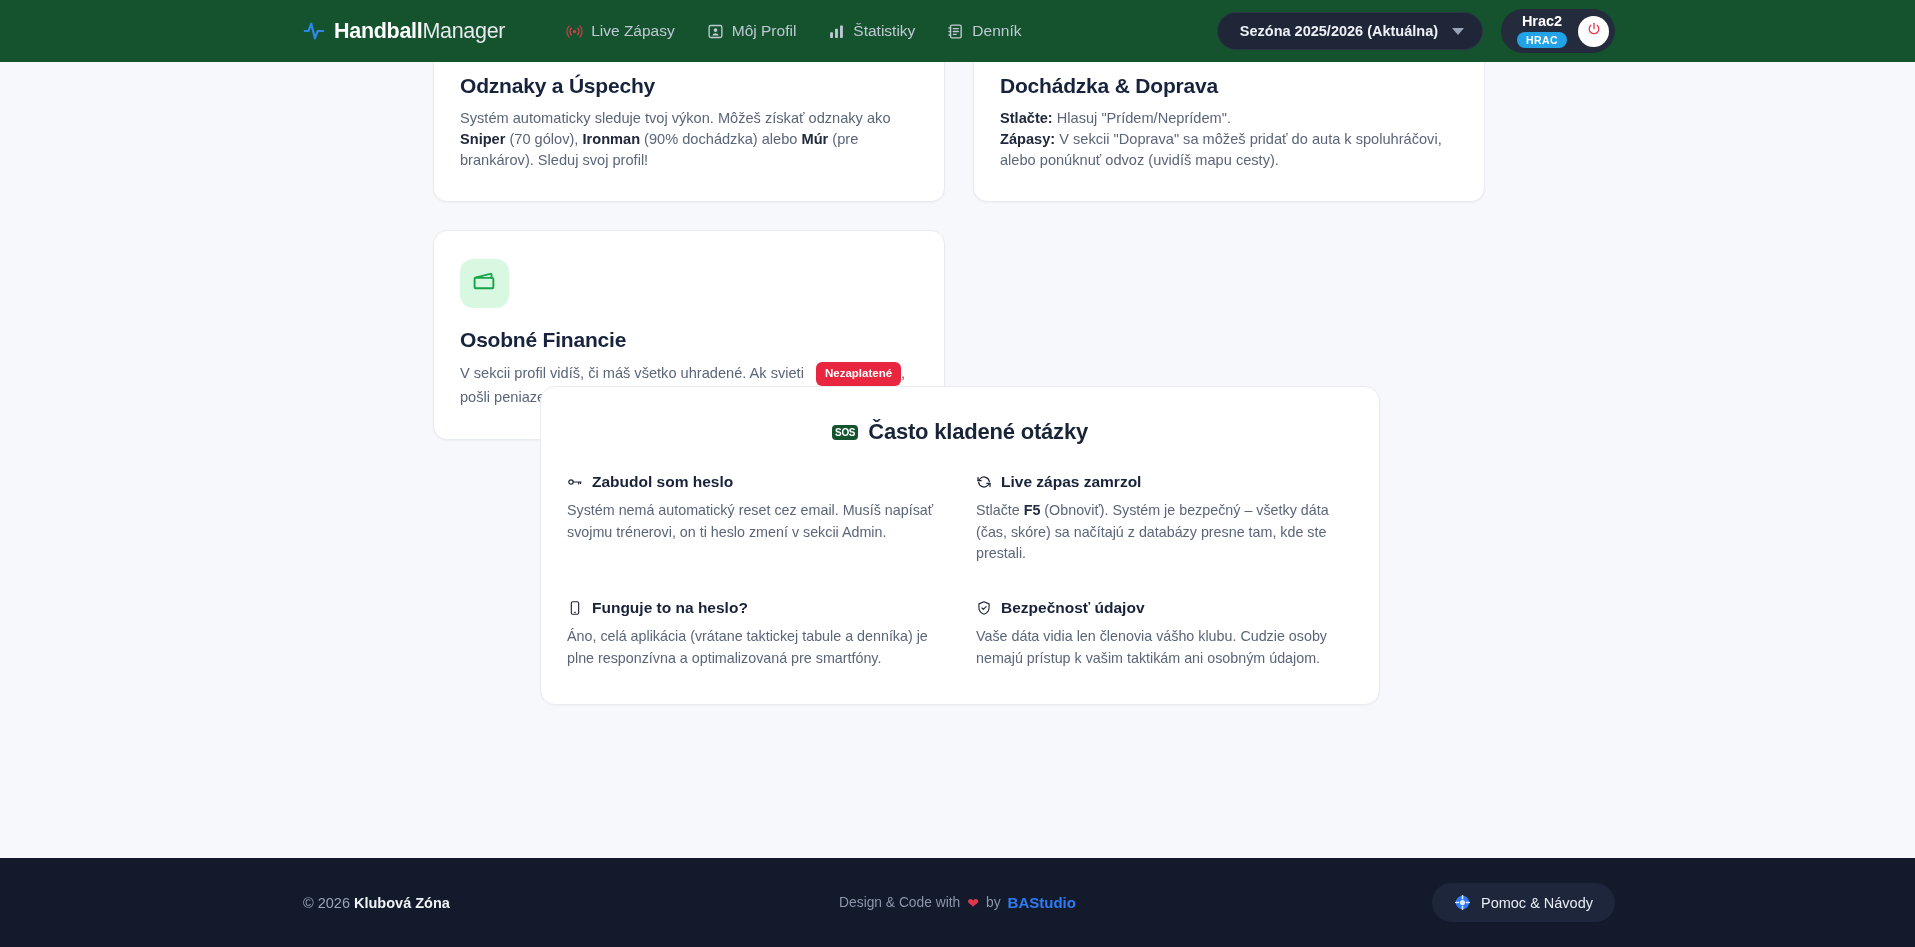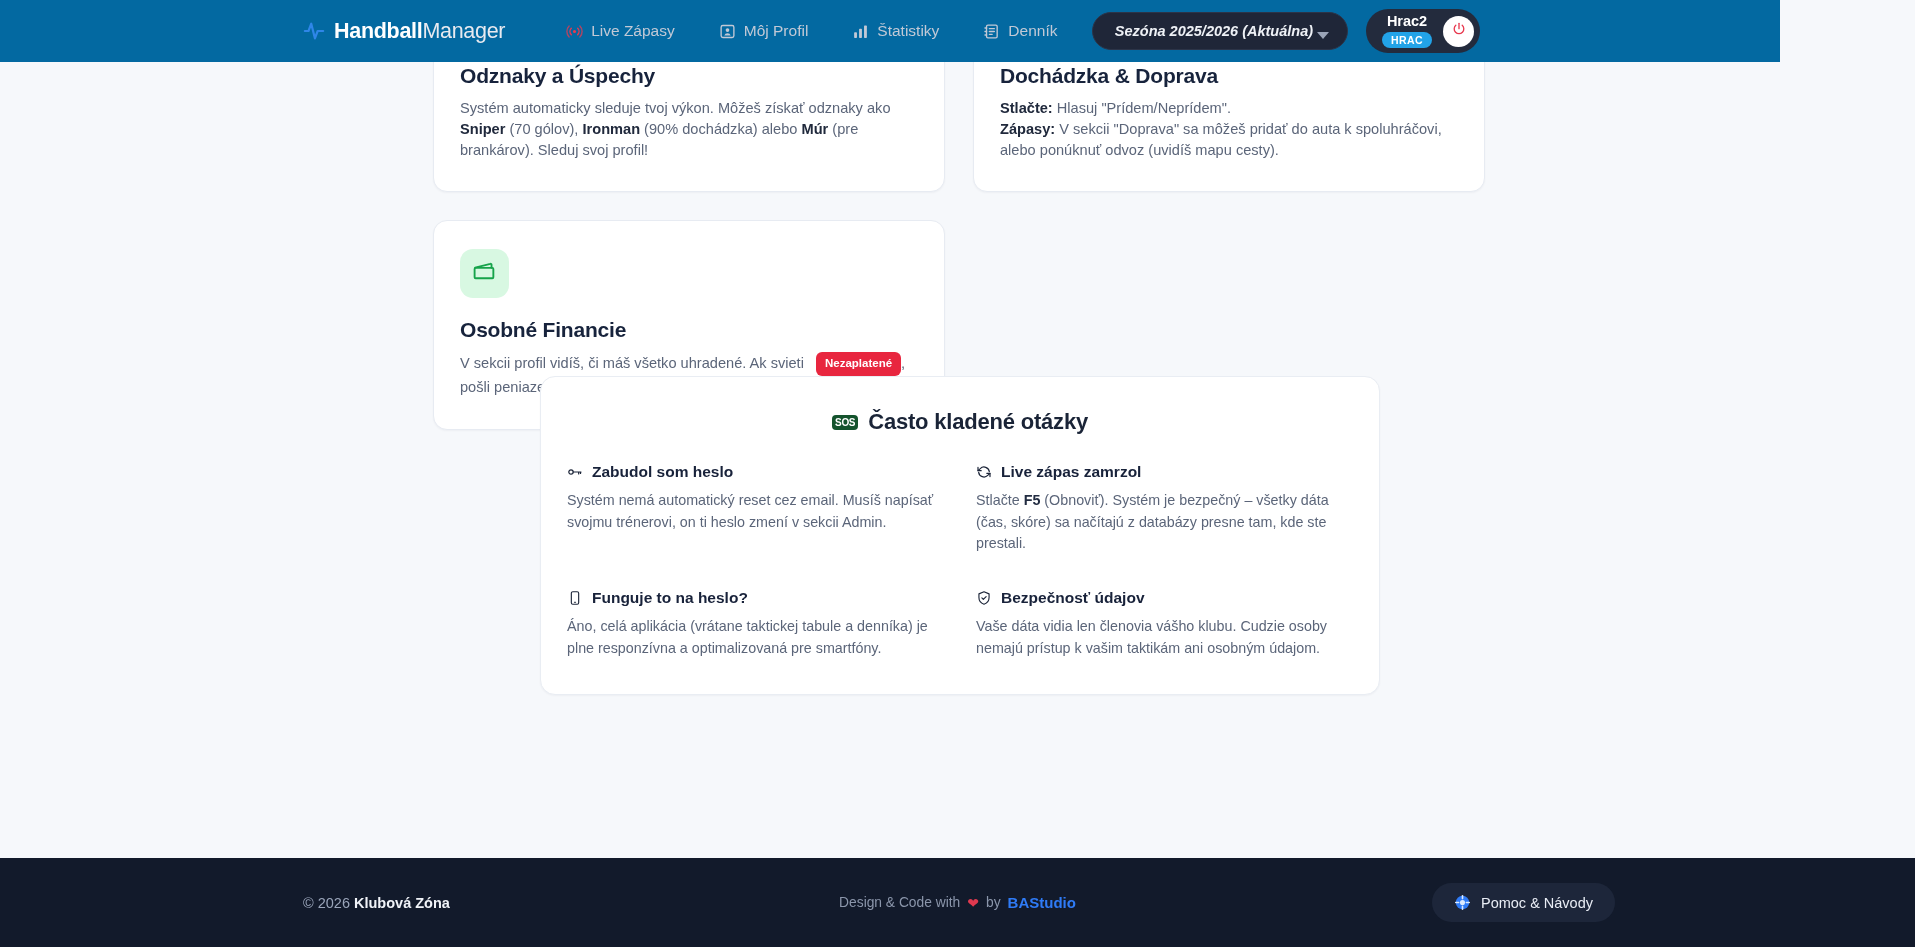--- a/index.html
+++ b/index.html
@@ -7,71 +7,70 @@
   html, body {
     width: 1915px; height: 947px;
     overflow: hidden;
     font-family: "Liberation Sans", "DejaVu Sans", sans-serif;
     background: #f6f8fb;
   }
   body { position: relative; }
 
   
   .topbar {
-    position: absolute; top: 0; left: 0; width: 1780px; height: 62px;
-    background: #0369a1;
+    position: absolute; top: 0; left: 0; width: 1915px; height: 62px;
+    background: #14532d;
     display: flex; align-items: center;
     z-index: 50;
   }
   .brand {
     display: flex; align-items: center; gap: 9px;
     margin-left: 303px;
   }
   .brand-pulse { width: 22px; height: 22px; display: block; }
   .brand-text { font-size: 21.5px; letter-spacing: -0.3px; color: #ffffff; white-space: nowrap;}
   .brand-text b { font-weight: 700; }
   .brand-text span { font-weight: 400; color: #e8eaf0; }
 
-  .nav { display: flex; align-items: center; gap: 12px; margin-left: 45px; }
+  .nav { display: flex; align-items: center; gap: 0px; margin-left: 45px; }
   .nav-item {
     display: flex; align-items: center; gap: 8px;
     padding: 8px 16px;
     color: #c2c9d6; font-size: 15.5px; font-weight: 500;
     cursor: pointer; border-radius: 8px; white-space: nowrap;
   }
   .nav-ico { width: 17px; height: 17px; display:inline-block; flex: 0 0 auto; }
 
   .topright { margin-left: auto; margin-right: 300px; display: flex; align-items: center; gap: 18px; }
   .season-select {
-    display: flex; align-items: flex-end; gap: 4px;
+    display: flex; align-items: center; gap: 14px;
     background: #1f2638; border: 1px solid #2c3448;
     border-radius: 999px; padding: 10px 18px 10px 22px;
     color: #eef1f6; font-size: 14.5px; font-weight: 700; cursor: pointer;
     white-space: nowrap;
-    font-style: italic;
   }
   .caret { width: 0; height: 0; border-left: 6px solid transparent; border-right: 6px solid transparent; border-top: 7px solid #9aa4b8; display:inline-block;}
   .userbox {
     display: flex; align-items: center; gap: 11px;
     background: #232b3d; border-radius: 999px; padding: 5px 6px 5px 16px;
     cursor: pointer;
   }
   .usermeta { display: flex; flex-direction: column; align-items: center; gap: 2px; }
   .username { color: #ffffff; font-size: 14.5px; font-weight: 700; line-height: 1.1; }
   .role-badge {
     background: #22a3e8; color: #fff; font-size: 10.5px; font-weight: 700;
     padding: 2px 9px; border-radius: 999px; letter-spacing: .4px;
   }
   .power-btn {
     width: 31px; height: 31px; border-radius: 50%; background: #fff;
     display: flex; align-items: center; justify-content: center; cursor: pointer;
   }
 
   
-  .page { position: absolute; top: 50px; left: 0; width: 1915px; height: 796px; background: #f6f8fb; }
+  .page { position: absolute; top: 60px; left: 0; width: 1915px; height: 796px; background: #f6f8fb; }
 
   .cards-grid {
     position: absolute; left: 433px; top: -15px;
     width: 1052px;
     display: grid; grid-template-columns: 512px 512px; gap: 28px;
   }
   .card {
     background: #ffffff;
     border: 1px solid #e7ebf2;
     border-radius: 14px;

